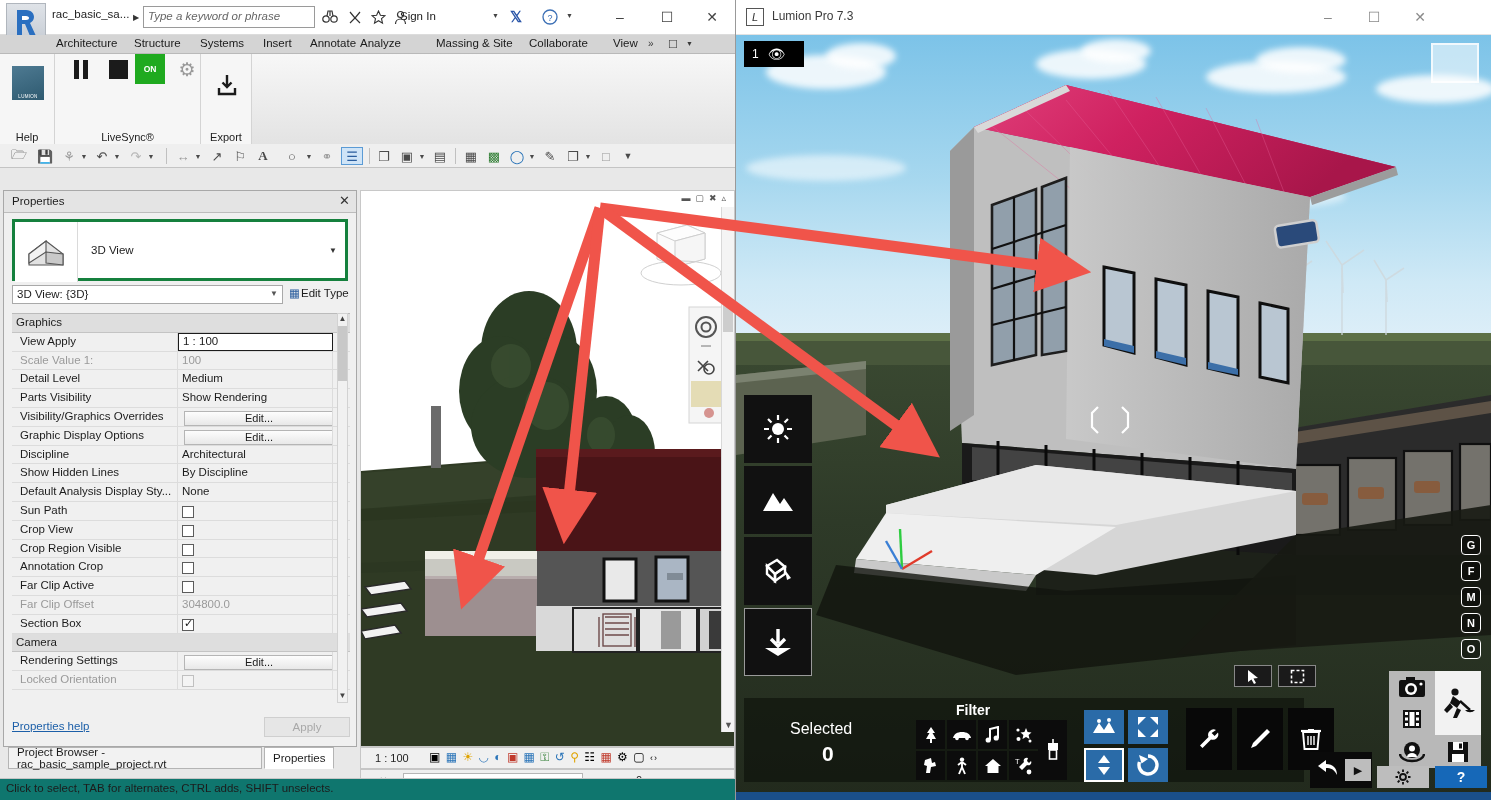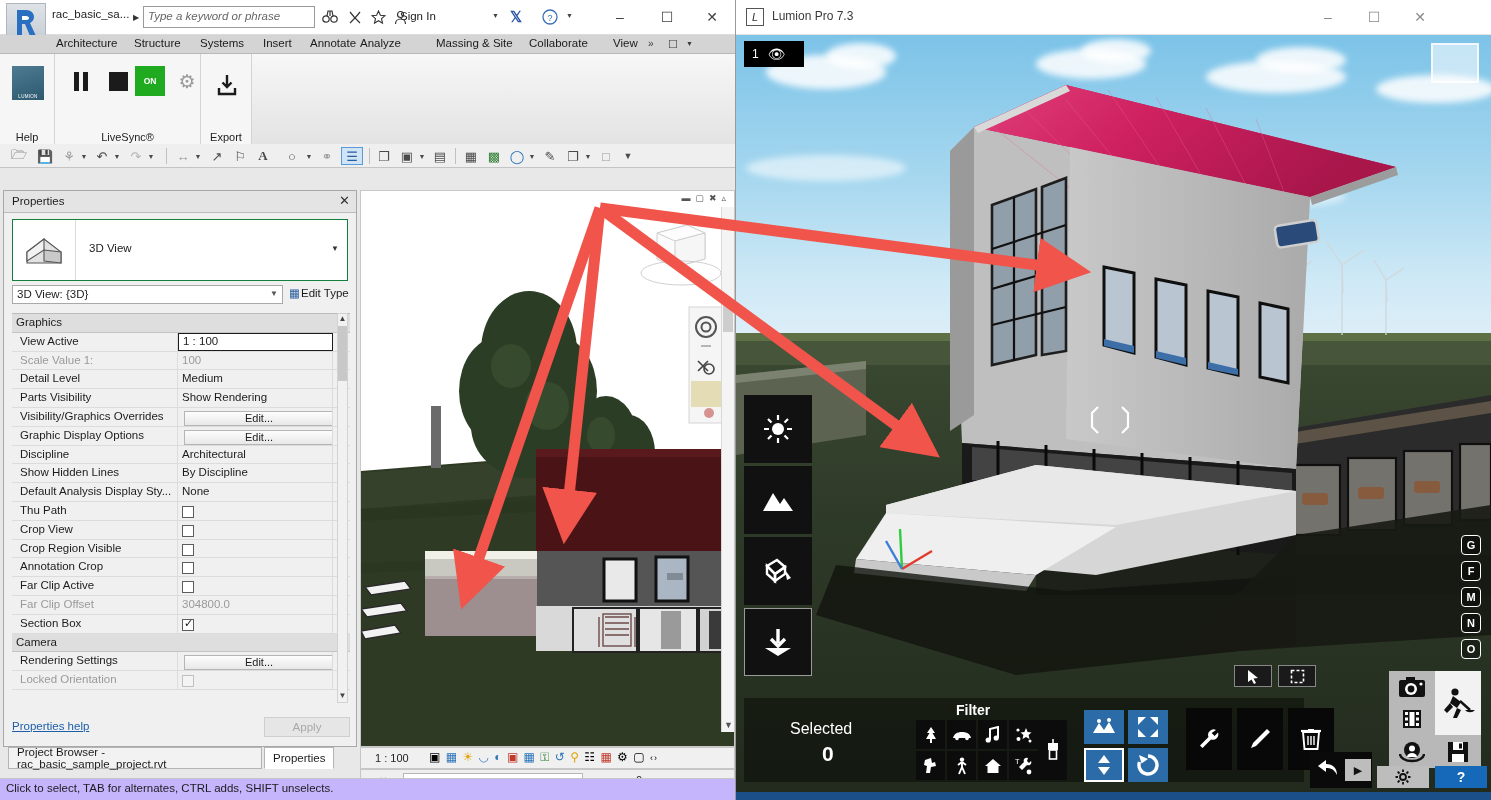--- a/index.html
+++ b/index.html
@@ -44,21 +44,21 @@
      border-bottom:1px solid #c9c9c9; }
   .rv-panel { position:absolute; top:0; height:90px; background:#f6f6f6;
      border-right:1px solid #d4d4d4; }
   .rv-panel.nobg { background:transparent; }
   .rv-panel-label { position:absolute; bottom:1px; width:100%; text-align:center;
      font-size:11px; color:#222; }
   .lumion-logo { position:absolute; left:12px; top:12px; width:32px; height:34px;
      background:linear-gradient(160deg,#4e7a92,#2e5a70); }
   .lumion-logo::after{ content:"LUMION"; position:absolute; bottom:1px; left:0;
      width:100%; text-align:center; font-size:4.5px; color:#fff; letter-spacing:.3px;}
-  .ls-btn { position:absolute; top:12px; width:44px; height:30px;
+  .ls-btn { position:absolute; top:0; width:44px; height:30px;
      display:flex; align-items:center; justify-content:center; }
   .ls-pause b { display:inline-block; width:5px; height:19px; background:#1b1b1b;
      margin:0 2px; vertical-align:middle;}
   .ls-stop i { display:block; width:19px; height:19px; background:#1b1b1b;}
   .ls-on { background:#1faa1f; color:#fff; font-size:8.5px; font-weight:bold;
      width:30px; height:30px; display:flex; align-items:center; justify-content:center;}
   .ls-gear { color:#999; font-size:19px; }
   .ex-btn { position:absolute; left:12px; top:18px; width:28px; height:28px; }
 
   
@@ -71,21 +71,21 @@
 
   
   .pp { position:absolute; left:3px; top:190px; width:354px; height:557px;
      background:#f0f0f0; border:1px solid #a8a8a8; }
   .pp-head { position:relative; height:22px; background:#e4e4e4;
      border-bottom:1px solid #bcbcbc; }
   .pp-head .t { position:absolute; left:8px; top:4px; font-size:11.5px; color:#1c1c1c;}
   .pp-head .x { position:absolute; right:6px; top:2px; font-size:13px; color:#333;
      cursor:pointer; }
   .pp-type { position:relative; margin:6px 8px 0 8px; height:62px; background:#fff;
-     border:1px solid #15803d; }
+     border:3px solid #15803d; }
   .pp-type .thumb { position:absolute; left:0; top:0; width:63px; height:60px;
      background:#fff; border-right:1px solid #dadada;
      display:flex; align-items:center; justify-content:center;}
   .pp-type .lbl { position:absolute; left:76px; top:22px; font-size:11.5px; color:#1c1c1c;}
   .pp-type .dd { position:absolute; right:8px; top:24px; font-size:8px; color:#333;}
   .pp-sel { position:relative; margin:4px 8px 0 8px; height:19px; }
   .pp-sel .combo { position:absolute; left:0; top:0; width:271px; height:19px;
      background:#fff; border:1px solid #a9a9a9; font-size:11.5px; color:#1c1c1c;
      padding:2px 4px; }
   .pp-sel .combo .cv { position:absolute; right:4px; top:3px; font-size:8px; color:#555;}
@@ -127,21 +127,21 @@
   .pp-foot .apply { position:absolute; right:0; top:0; width:86px; height:20px;
      background:#e6e6e6; border:1px solid #cfcfcf; color:#a8a8a8; font-size:11.5px;
      display:flex; align-items:center; justify-content:center; }
 
   
   .rv-btabs { position:absolute; left:4px; bottom:29px; height:24px; width:730px; }
   .rv-btab { position:absolute; top:0; height:22px; background:#f2f2f2;
      border:1px solid #b4b4b4; font-size:11.5px; color:#1c1c1c;
      display:flex; align-items:center; padding:0 8px; }
   .rv-status { position:absolute; left:0; bottom:0; width:880px; height:22px;
-     background:#c4b5fd; border-top:1px solid #c6c6c6; font-size:11.5px;
+     background:#0f766e; border-top:1px solid #c6c6c6; font-size:11.5px;
      color:#1c1c1c; padding:3px 0 0 6px; }
 
   
   .rv-view { position:absolute; left:360px; top:190px; width:375px; height:557px;
      background:#fff; border:1px solid #c8c8c8; overflow:hidden; }
   .vw-ctrl { position:absolute; right:3px; top:2px; font-size:9px; color:#555;
      letter-spacing:5px; }
   .vw-scroll-r { position:absolute; right:0; top:16px; width:13px; bottom:14px;
      background:#f4f4f4; border-left:1px solid #d8d8d8;}
   .vw-scroll-r .tb{position:absolute;left:1px;top:95px;width:10px;height:30px;background:#cdcdcd;}
@@ -416,21 +416,21 @@
           <span class="ic">▦</span><span>Edit Type</span>
         </div>
       </div>
 
       <div class="pp-grid" id="propgrid">
           <div class="pr group">
             <div class="k">Graphics</div>
             <div class="coll">⌃</div>
           </div>
           <div class="pr">
-            <div class="k">View Active</div>
+            <div class="k">View Apply</div>
             <div class="v boxed">1 : 100</div>
             <div class="tail"></div>
           </div>
           <div class="pr">
             <div class="k dim">Scale Value    1:</div>
             <div class="v dim">100</div>
             <div class="tail"></div>
           </div>
           <div class="pr">
             <div class="k">Detail Level</div>
@@ -465,21 +465,21 @@
             <div class="k">Show Hidden Lines</div>
             <div class="v">By Discipline</div>
             <div class="tail"></div>
           </div>
           <div class="pr">
             <div class="k">Default Analysis Display Sty...</div>
             <div class="v">None</div>
             <div class="tail"></div>
           </div>
           <div class="pr">
-            <div class="k">Thu Path</div>
+            <div class="k">Sun Path</div>
             <div class="v"><span class="ckb"></span></div>
             <div class="tail"></div>
           </div>
           <div class="pr">
             <div class="k">Crop View</div>
             <div class="v"><span class="ckb"></span></div>
             <div class="tail"></div>
           </div>
           <div class="pr">
             <div class="k">Crop Region Visible</div>

